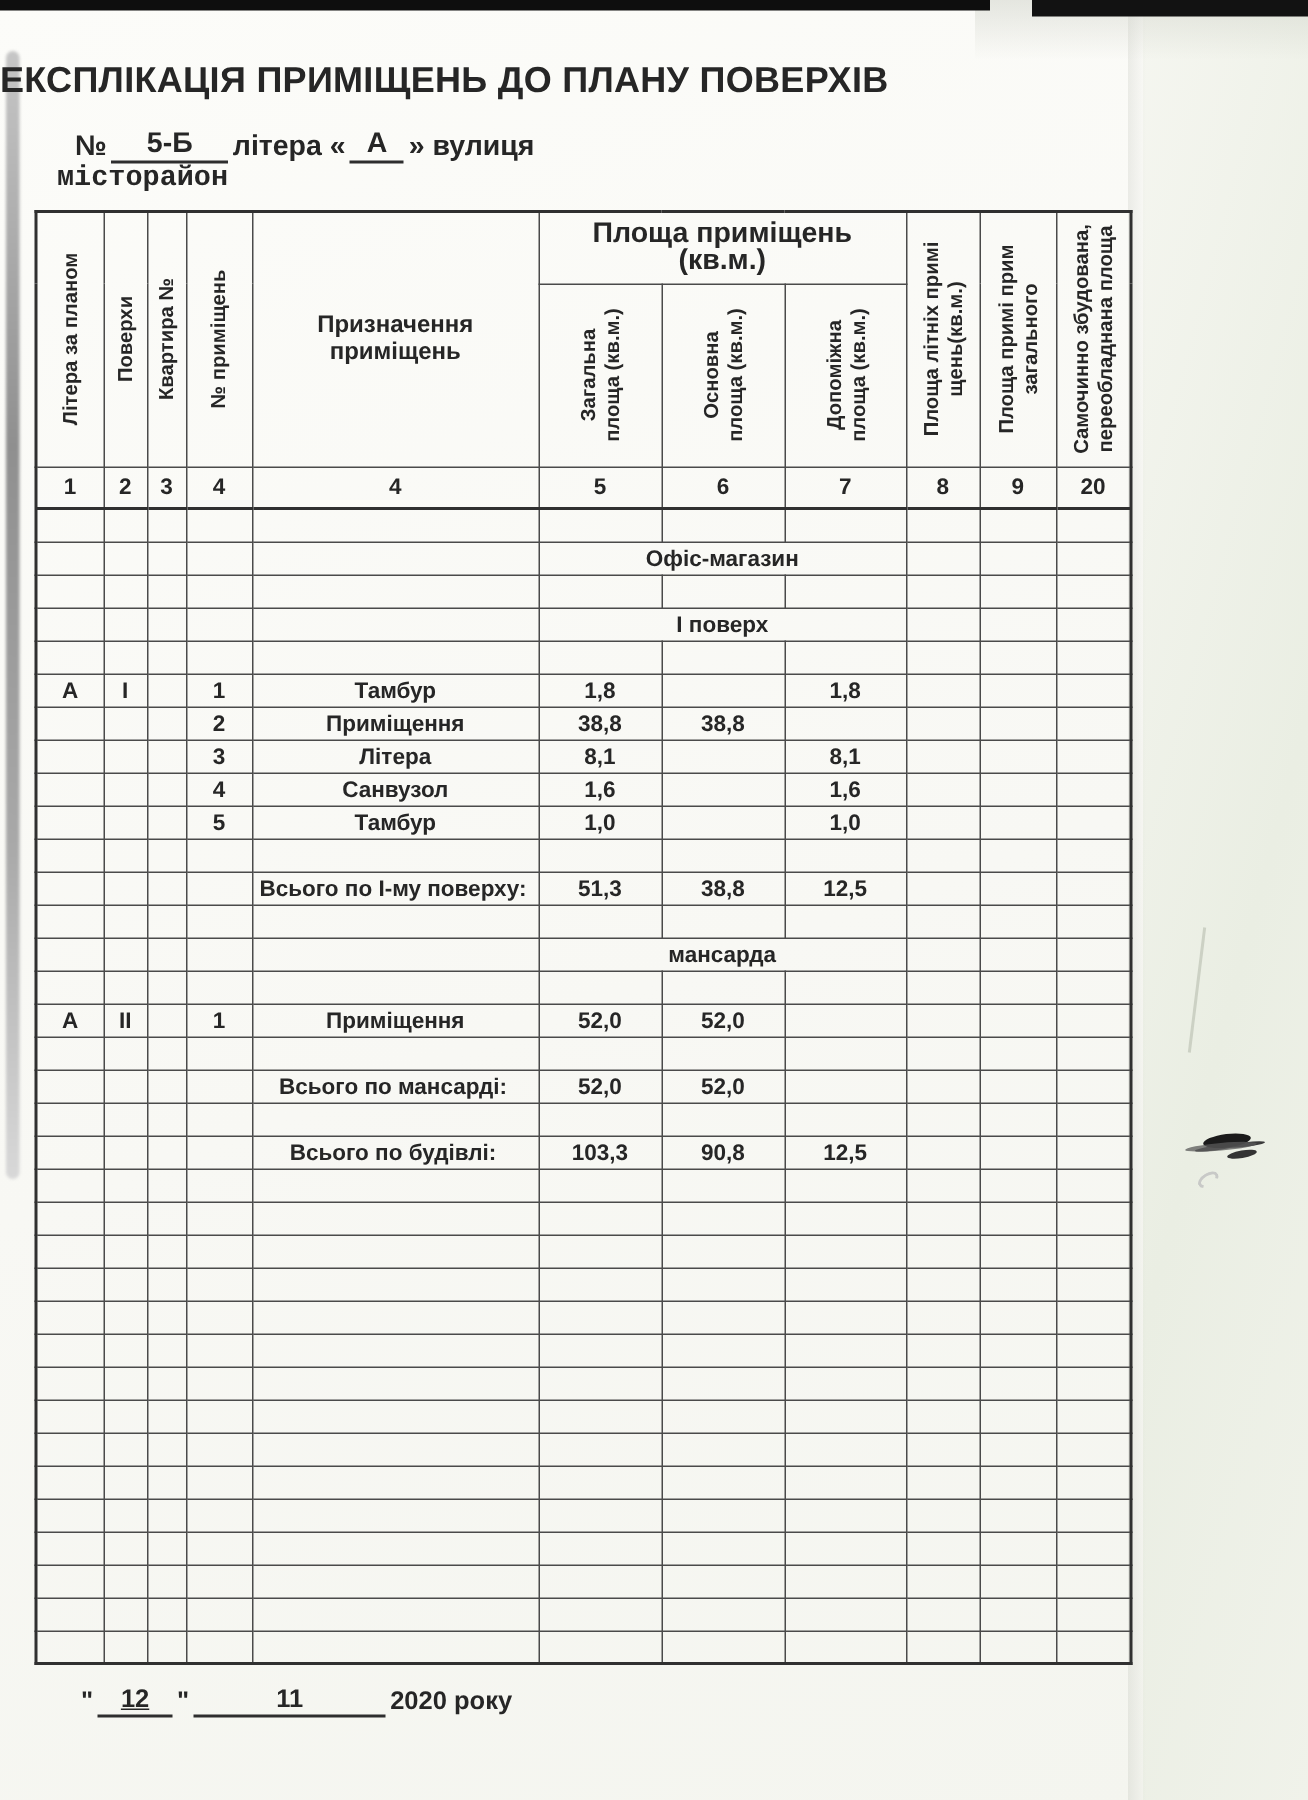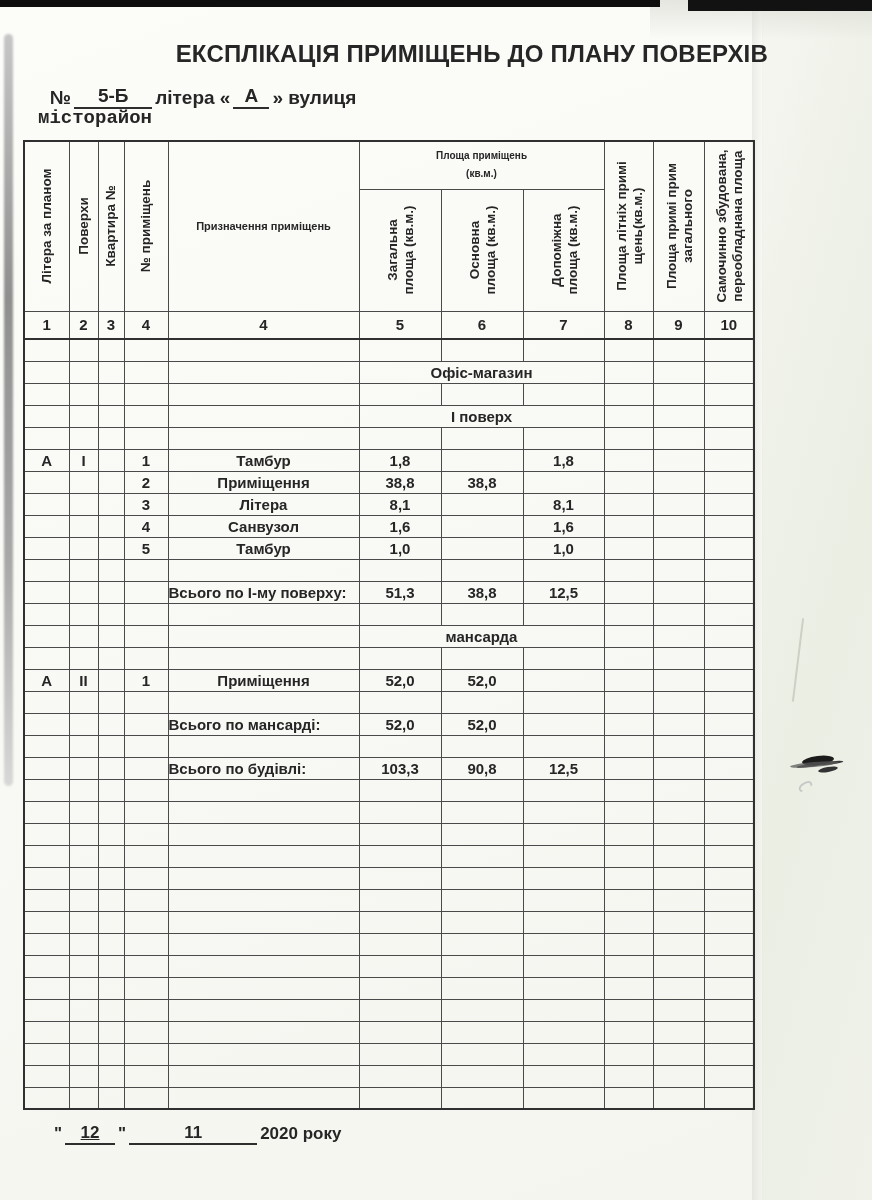--- a/index.html
+++ b/index.html
@@ -15,44 +15,44 @@
   .edge-line { position:absolute; left:797px; top:618px; width:2px; height:84px;
            background:#ccd1c4; transform:rotate(7deg); }
   .bar-a { position:absolute; left:0; top:0; width:660px; height:7px; background:#0e0e0e; }
   .bar-b { position:absolute; left:688px; top:0; width:184px; height:11px; background:#121212; }
   .corner-shade { position:absolute; left:650px; top:0; width:222px; height:40px;
            background:linear-gradient(#c9ccc2,rgba(201,204,194,0)); opacity:.45; }
   .edge-left { position:absolute; left:4px; top:34px; width:9px; height:752px; border-radius:5px;
            background:linear-gradient(180deg,#c6c6c6 0%,#8f8f8f 35%,#a8a8a8 70%,#d8d8d8 100%);
            filter:blur(1px); }
 
-  .title { position:absolute; left:0; top:40px; width:768px; text-align:right;
+  .title { position:absolute; left:0; top:40px; width:768px; text-align:left;
            font-size:24px; font-weight:700; letter-spacing:.2px; }
 
   .addr-line { position:absolute; display:flex; align-items:flex-end; font-size:19px; font-weight:700; }
   .line1 { left:50px; top:84px; width:696px; }
   .line2 { left:38px; top:107px; width:708px;font-family:Liberation Mono, monospace; }
   .u { display:inline-block; border-bottom:2px solid #2e2e2e; text-align:center; margin:0 3px; line-height:23px; }
   .u-no { width:78px; } .u-lit { width:36px; } .u-grow { flex:1; } .u-city { width:280px; }
   .lbl { white-space:nowrap; line-height:23px; }
 
   table { position:absolute; left:23px; top:140px; width:730px; border-collapse:collapse;
           table-layout:fixed; border:2px solid #303030; font-weight:700; }
   th,td { border:1px solid #4a4a4a; padding:0; text-align:center; vertical-align:middle; font-weight:700; }
   .hrow1 { height:48px; } .hrow2 { height:122px; } .nrow { height:28px; }
   .nrow td { font-size:15px; border-bottom:2px solid #303030; }
   tbody tr { height:22px; }
   tbody td { font-size:15px; line-height:21px; white-space:nowrap; overflow:hidden; }
-  .group-th { font-size:10px; line-height:18px; }
-  .purpose-th { font-size:11px; }
+  .group-th { font-size:19px; line-height:18px; }
+  .purpose-th { font-size:16px; }
   .rot { position:relative; overflow:hidden; }
   .rot-inner { position:absolute; left:50%; top:50%; transform:translate(-50%,-50%) rotate(-90deg);
                font-size:13.5px; line-height:15.5px; text-align:center; }
   .rot-w-full { width:162px; } .rot-w-sub { width:116px; }
-  .total-label { text-align:left; padding-right:3px !important; }
+  .total-label { text-align:center; padding-right:3px !important; }
 
   .date-line { position:absolute; left:54px; top:1122px; width:330px; display:flex;
                align-items:flex-end; font-size:17px; font-weight:700; }
   .date-line .u { line-height:21px; }
   .u-day { width:50px;text-decoration:underline; } .u-month { width:128px; }
 
   .smudge { position:absolute; left:788px; top:744px; width:74px; height:56px; }
   .smudge i { position:absolute; display:block; }
   .sm1 { left:14px; top:12px; width:32px; height:9px; background:#1b1b1b; border-radius:50%;
          transform:rotate(-7deg); box-shadow:-9px 4px 0 -3px #4a4a4a, 12px 4px 0 -3px #3a3a3a; }
@@ -174,21 +174,21 @@
           <td>1</td>
           <td>2</td>
           <td>3</td>
           <td>4</td>
           <td>4</td>
           <td>5</td>
           <td>6</td>
           <td>7</td>
           <td>8</td>
           <td>9</td>
-          <td>10</td>
+          <td>20</td>
         </tr>
       </thead>
     <tbody>
         <tr>
           <td></td>
           <td></td>
           <td></td>
           <td></td>
           <td></td>
           <td></td>

